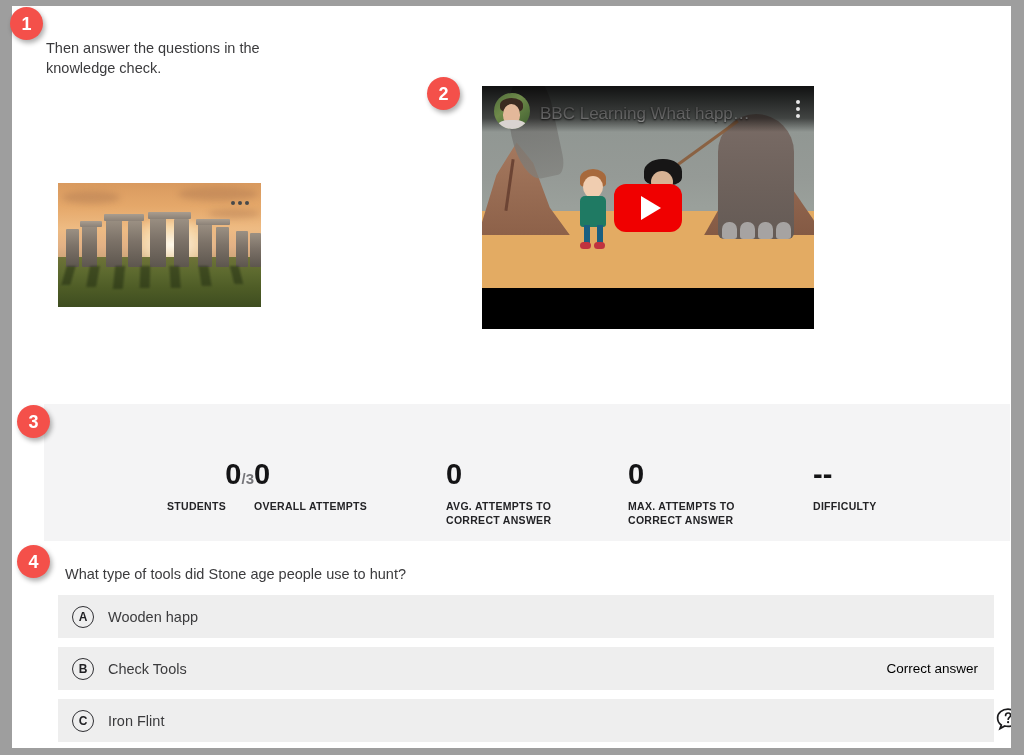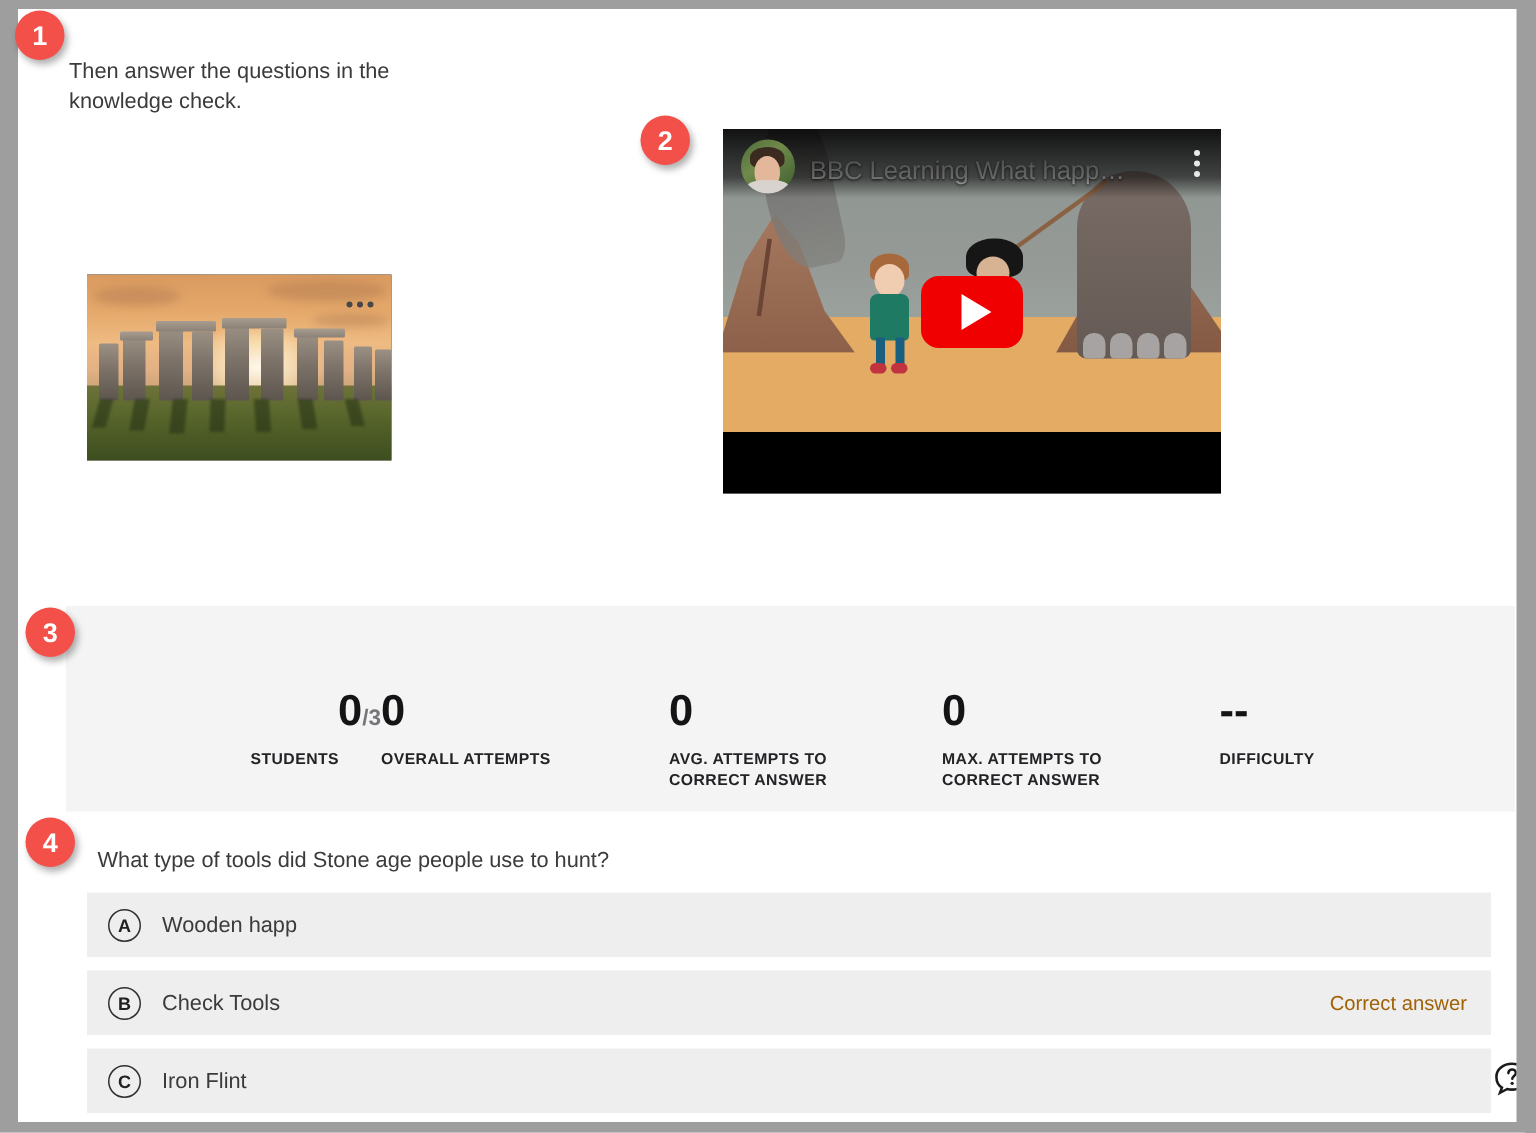--- a/index.html
+++ b/index.html
@@ -340,21 +340,21 @@
   }
   .answer-text {
     margin-left: 14px;
     font-size: 14.5px;
     color: #3b3b3d;
   }
   .answer-correct {
     position: absolute;
     right: 16px;
     font-size: 13.5px;
-    color: #a16207;
+    color: #000000;
   }
 
   
   #help-icon {
     position: absolute;
     left: 983px; top: 701px;
     width: 26px; height: 26px;
     z-index: 40;
   }
 </style>

